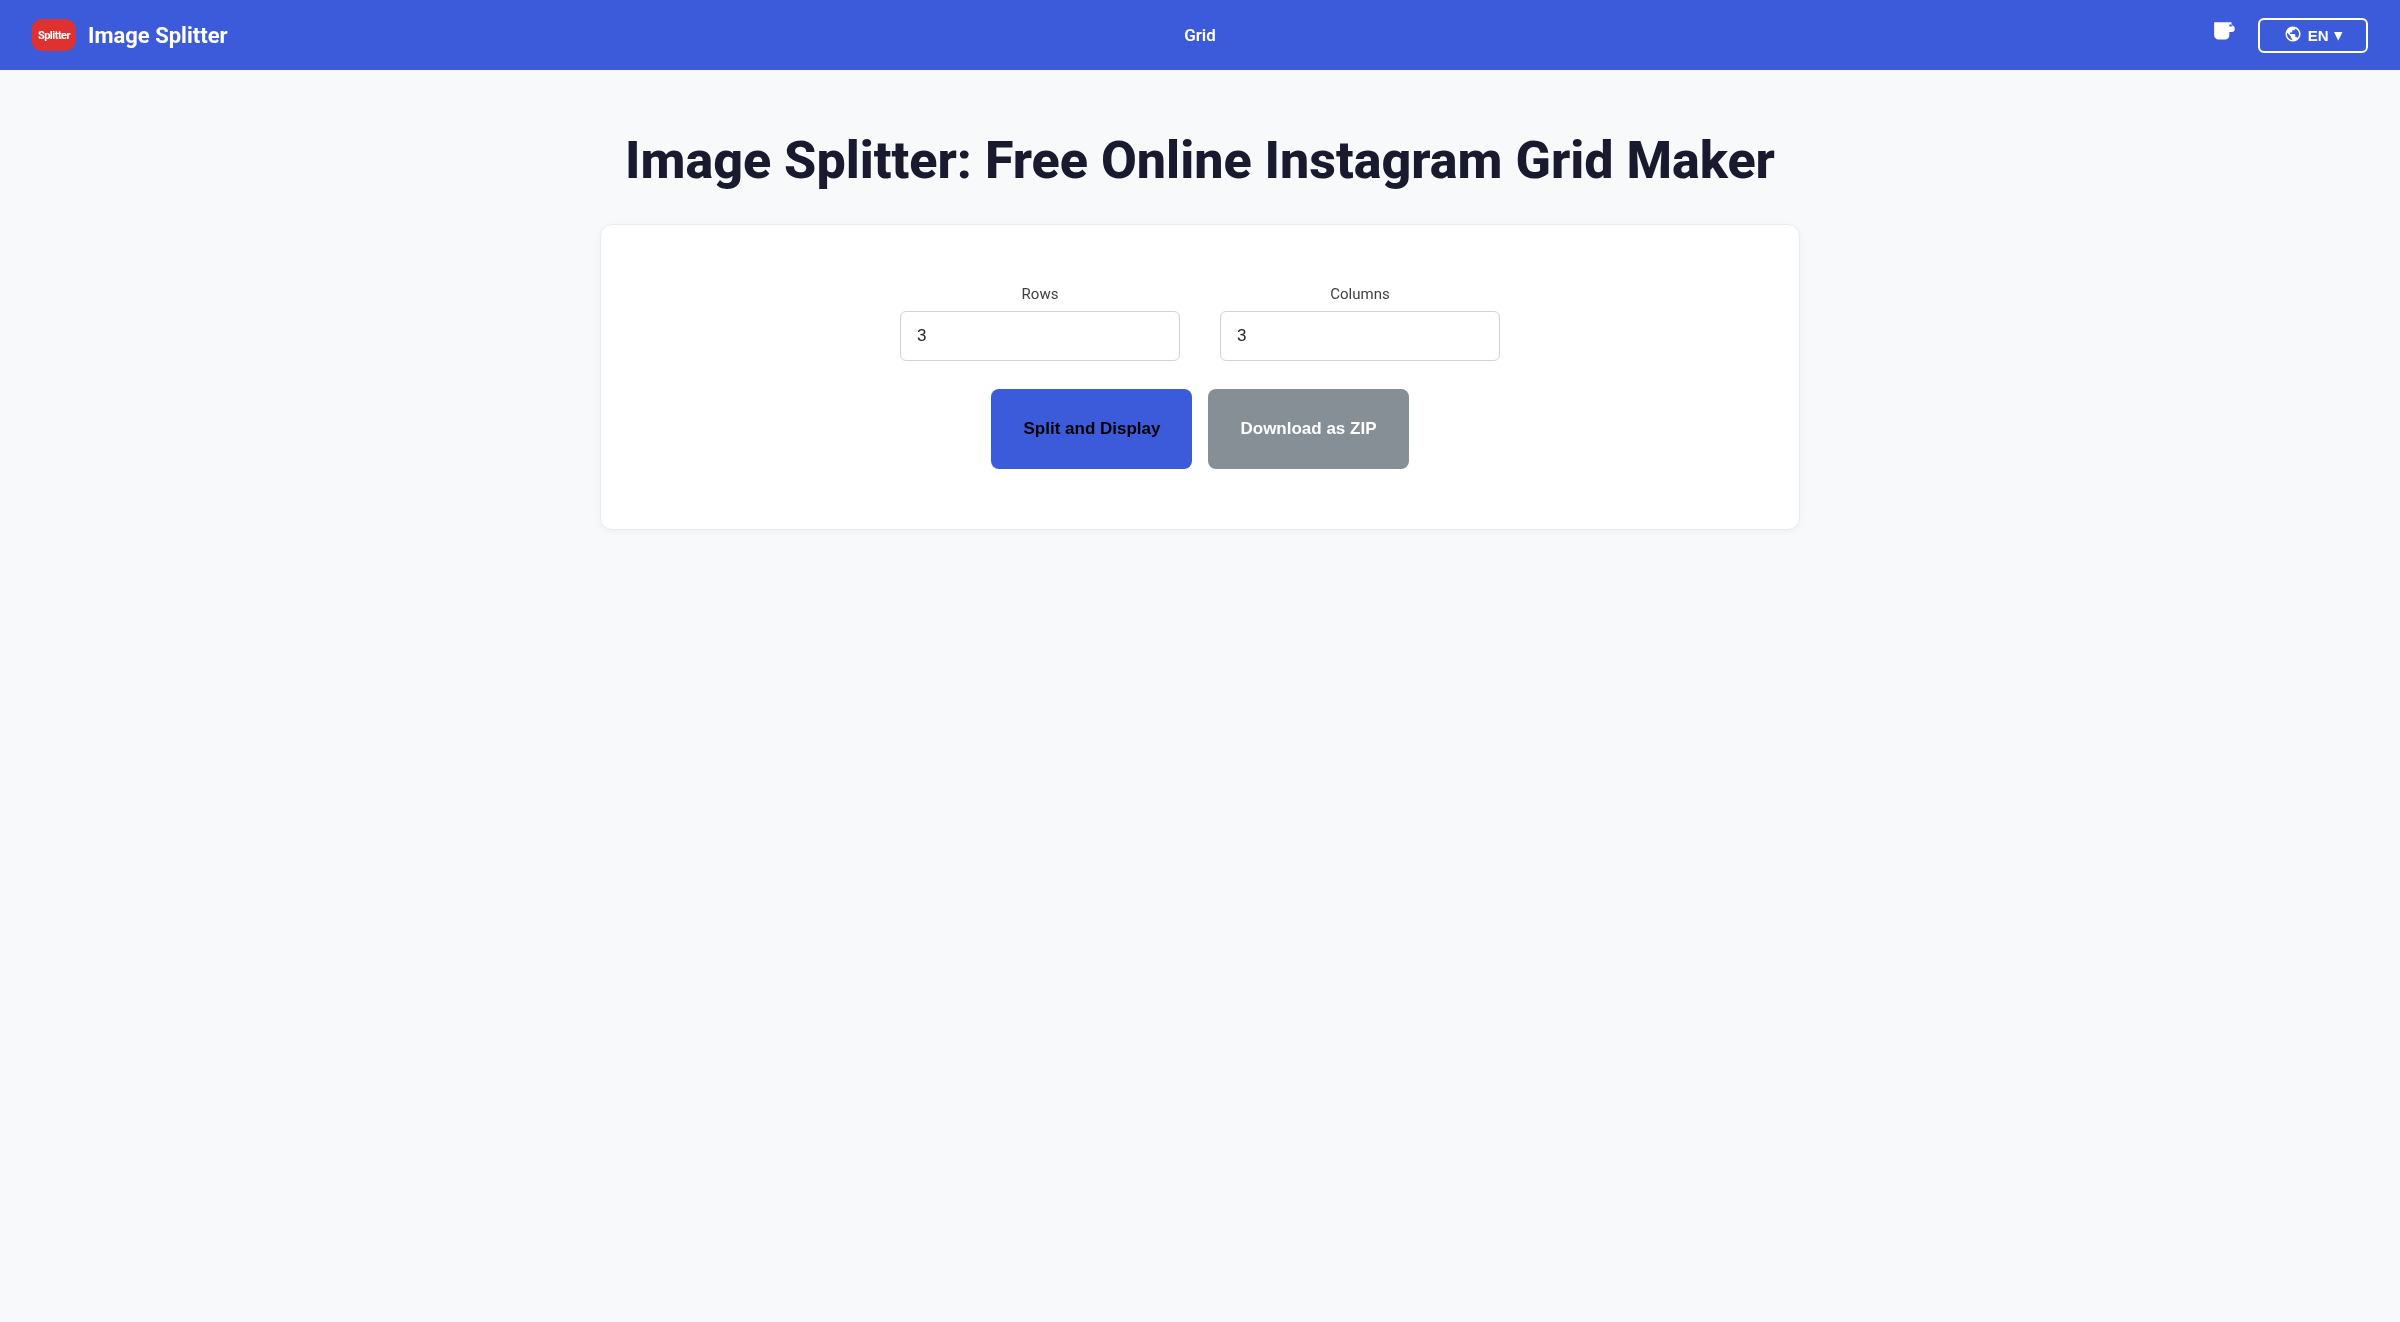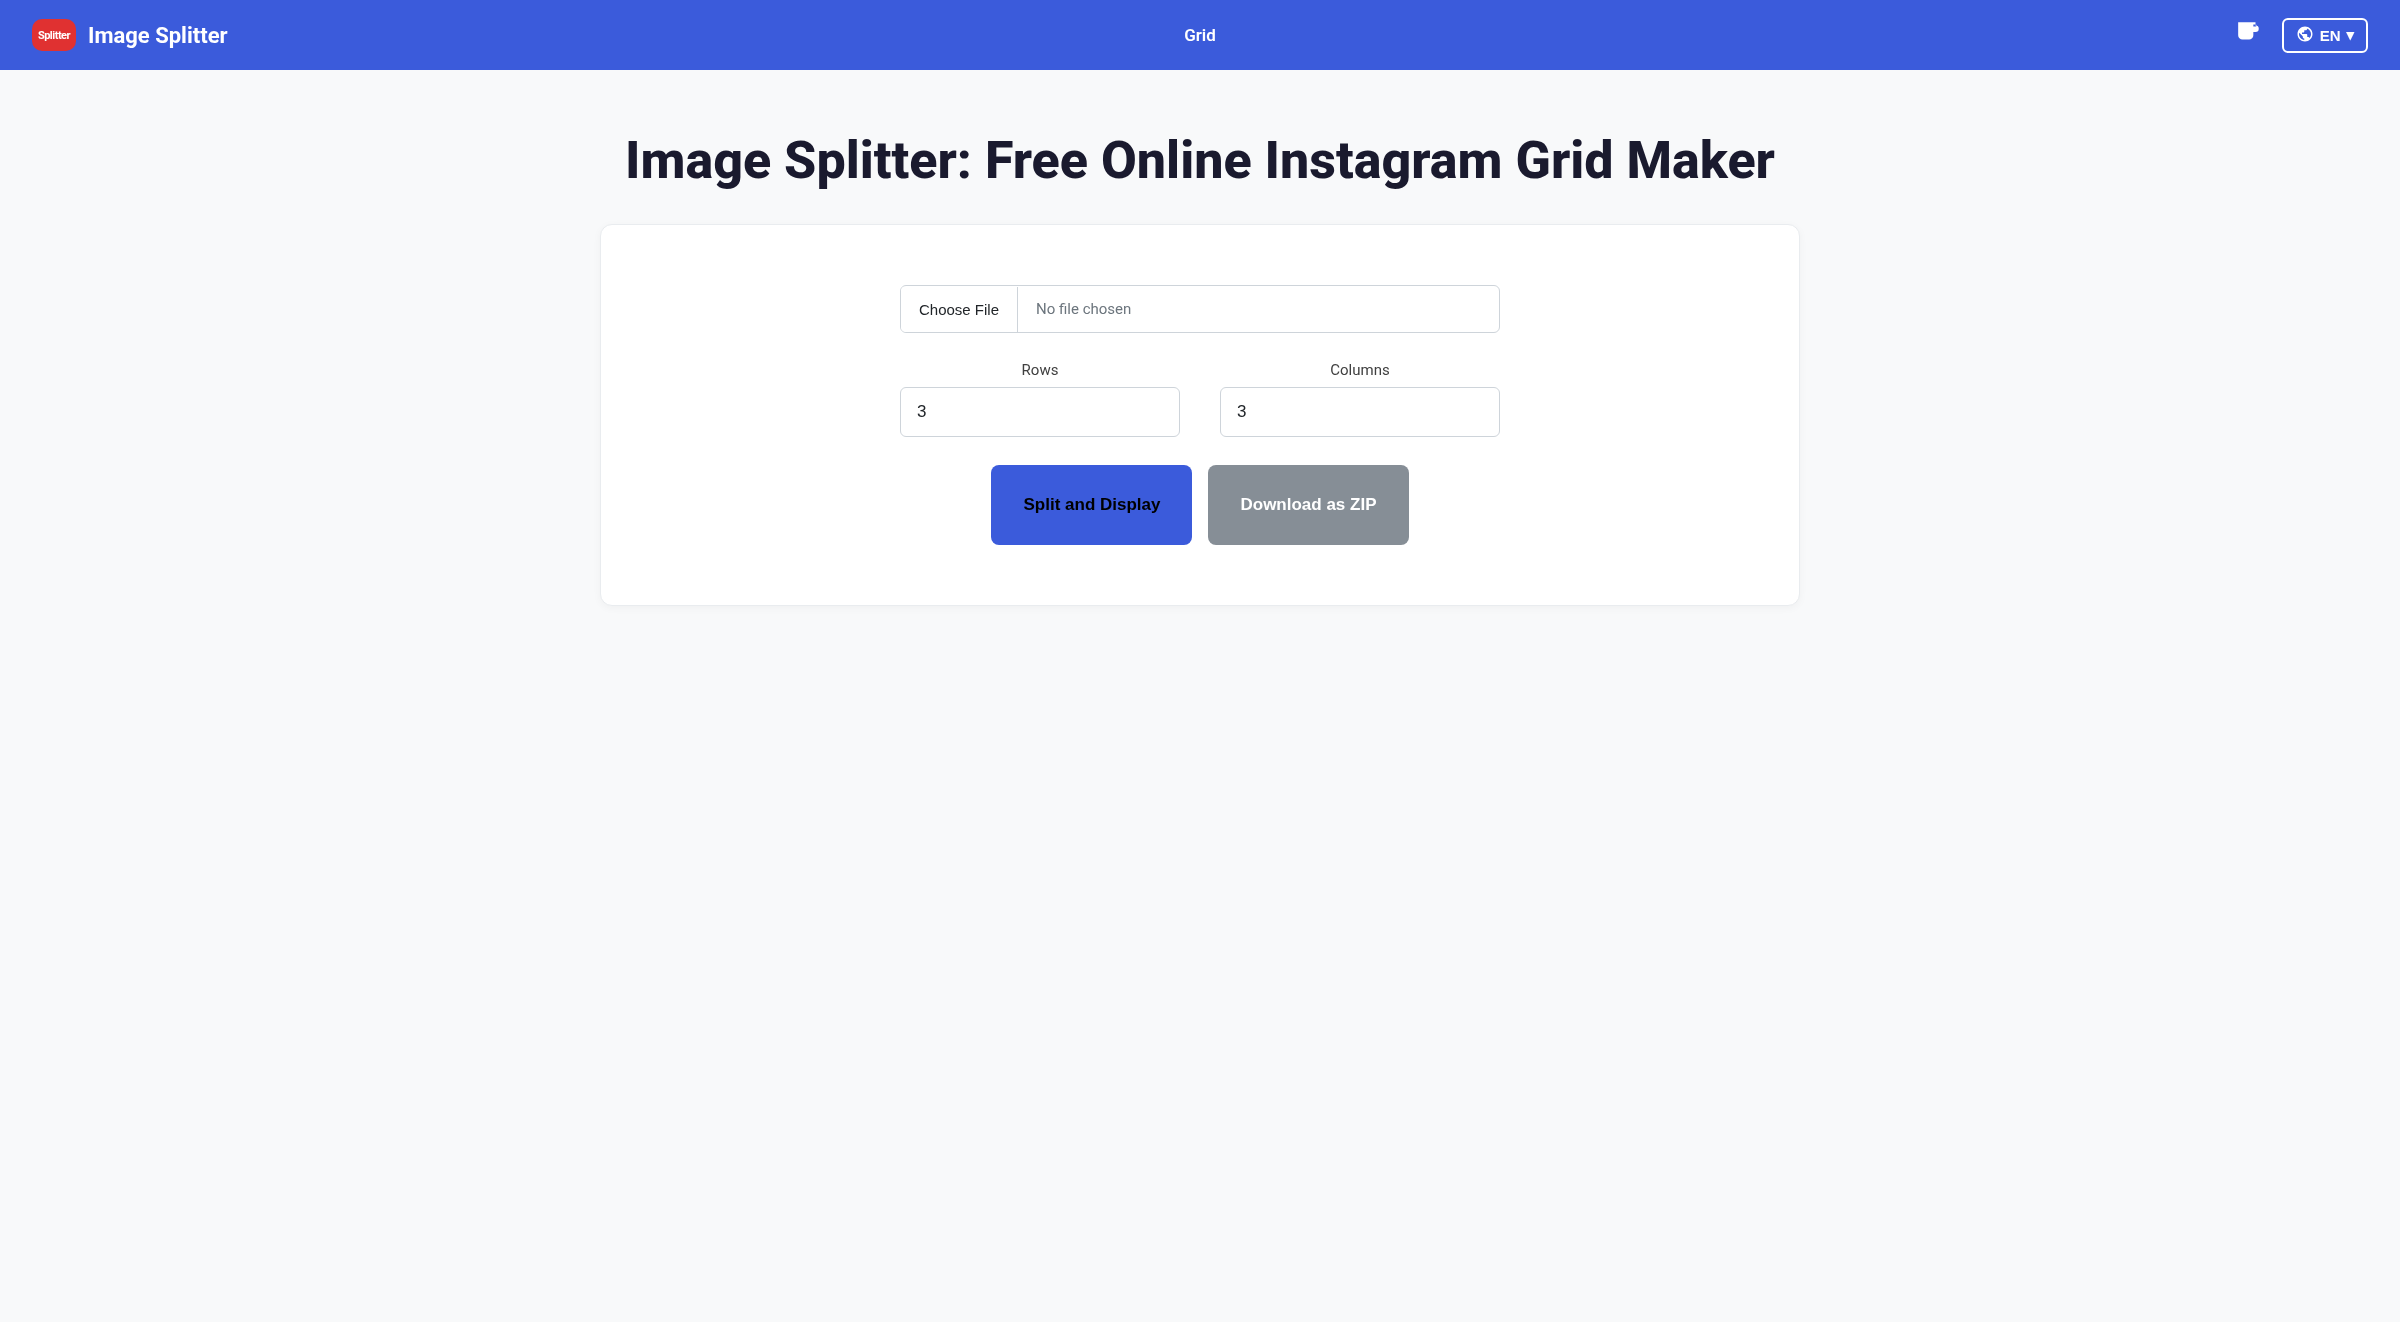--- a/index.html
+++ b/index.html
@@ -85,21 +85,21 @@
     .lang-btn {
       display: flex;
       align-items: center;
       gap: 6px;
       border: 2px solid white;
       border-radius: 6px;
       background: none;
       color: white;
       font-size: 15px;
       font-weight: 600;
-      padding: 5px 12px;
+      padding: 5px 24px;
       cursor: pointer;
     }
 
     
     .main-content {
       max-width: 1400px;
       margin: 0 auto;
       padding: 60px 40px;
     }
 
@@ -274,25 +274,20 @@
     </button>
   </div>
 </nav>
 
 <main class="main-content">
   <h1 class="hero-title">Image Splitter: Free Online Instagram Grid Maker</h1>
 
   <div class="tool-card">
     <div class="tool-inner">
 
-      <div class="file-input-wrapper">
-        <button class="file-choose-btn">Choose File</button>
-        <span class="file-no-chosen">No file chosen</span>
-
-      </div>
 
       <div class="rows-cols-container">
         <div class="field-group">
           <label class="field-label">Rows</label>
           <input type="number" class="number-input" value="3" style="">
         </div>
         <div class="field-group">
           <label class="field-label">Columns</label>
           <input type="number" class="number-input" value="3" style="">
         </div>

